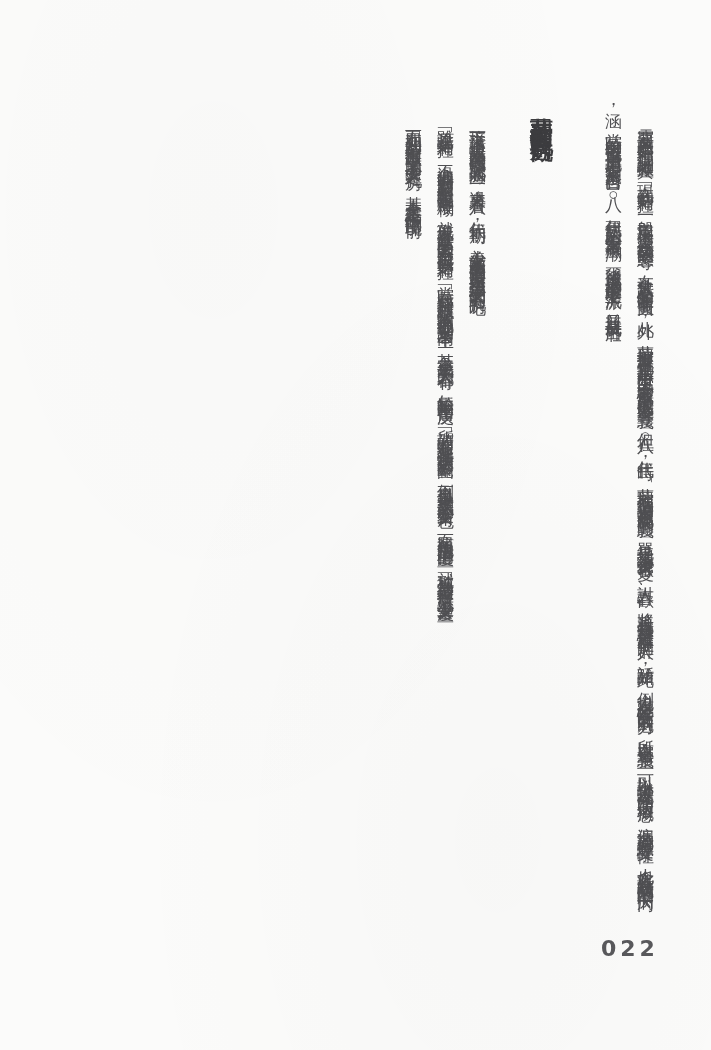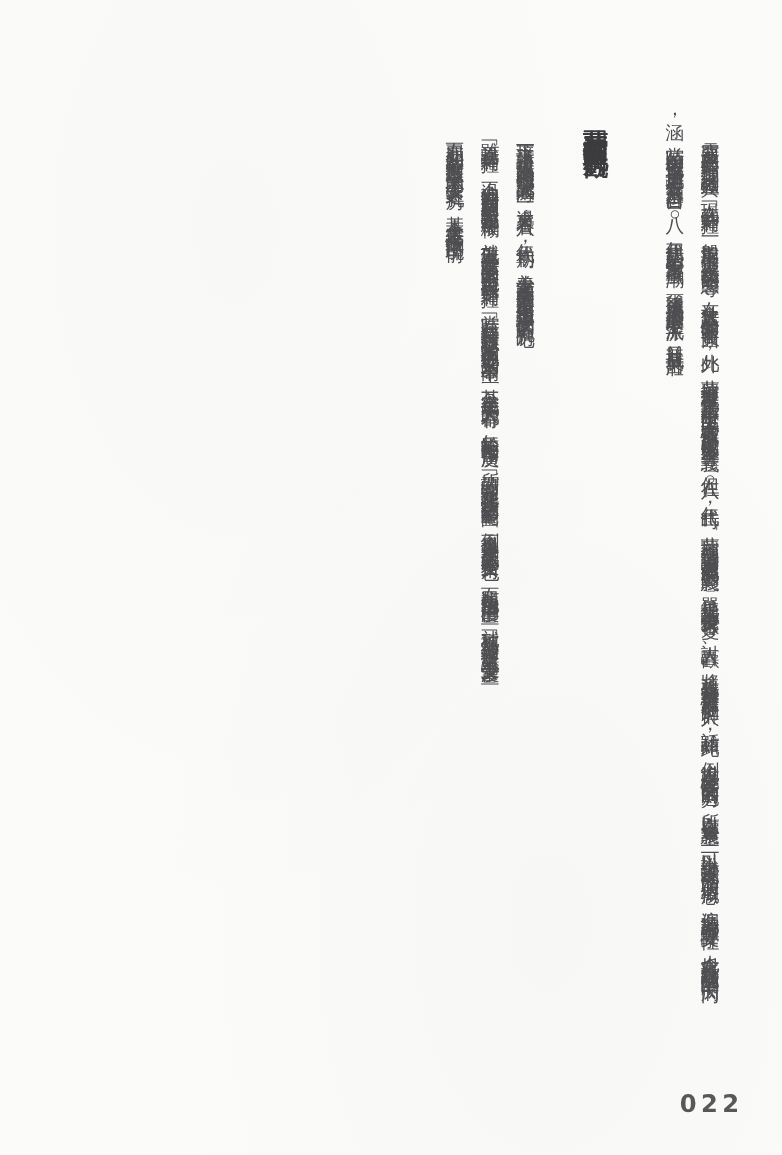--- a/index.html
+++ b/index.html
@@ -43,27 +43,26 @@
     font-weight: 700;
     line-height: 44px;
     letter-spacing: 3px;
     color: #3c3c3f;
     margin: 0 34px 0 26px;      
     text-indent: 0;
   }
   .folio {
     position: absolute;
     left: 601px;
-    top: 992px;
+    top: 936px;
     font-family: "DejaVu Sans", "Liberation Sans", sans-serif;
     font-weight: bold;
     font-size: 22px;
     letter-spacing: 4px;
     color: #58585b;
-    margin-left: 17px;
   }
 </style>
 </head>
 <body>
 
 <div class="page">
 
   <div class="text-flow">
     <p>需要留意的是「蘿莉控」一詞之細微差異。現在的「蘿莉控」，一般常用來指涉「喜歡小女孩的變態」等，在社會大眾心中的印象非常負面。此外，蘿莉控漫畫現在也主要指「將中學生以下的女孩當成性對象的成人漫畫」等意義。但在八○年代時，「蘿莉控」這個詞彙還沒有如此侷限的意義，單純是指認為美少女很可愛、討人喜歡、將其視為短暫且楚楚可憐存在的一群人。話雖如此，倒也沒有完全排除性方面的魅力，所以在這層意義上，可以說十分接近現今的「萌」這個概念。這個名詞帶有些許文學性，也含有些許自我陶醉的中二病內涵，當時的御宅族也會半自虐地用「有病」來形容自己。八○年代興起的「美少女漫畫」風潮，爾後成為成人漫畫的最主要流派，並日益成長茁壯。</p>
 

